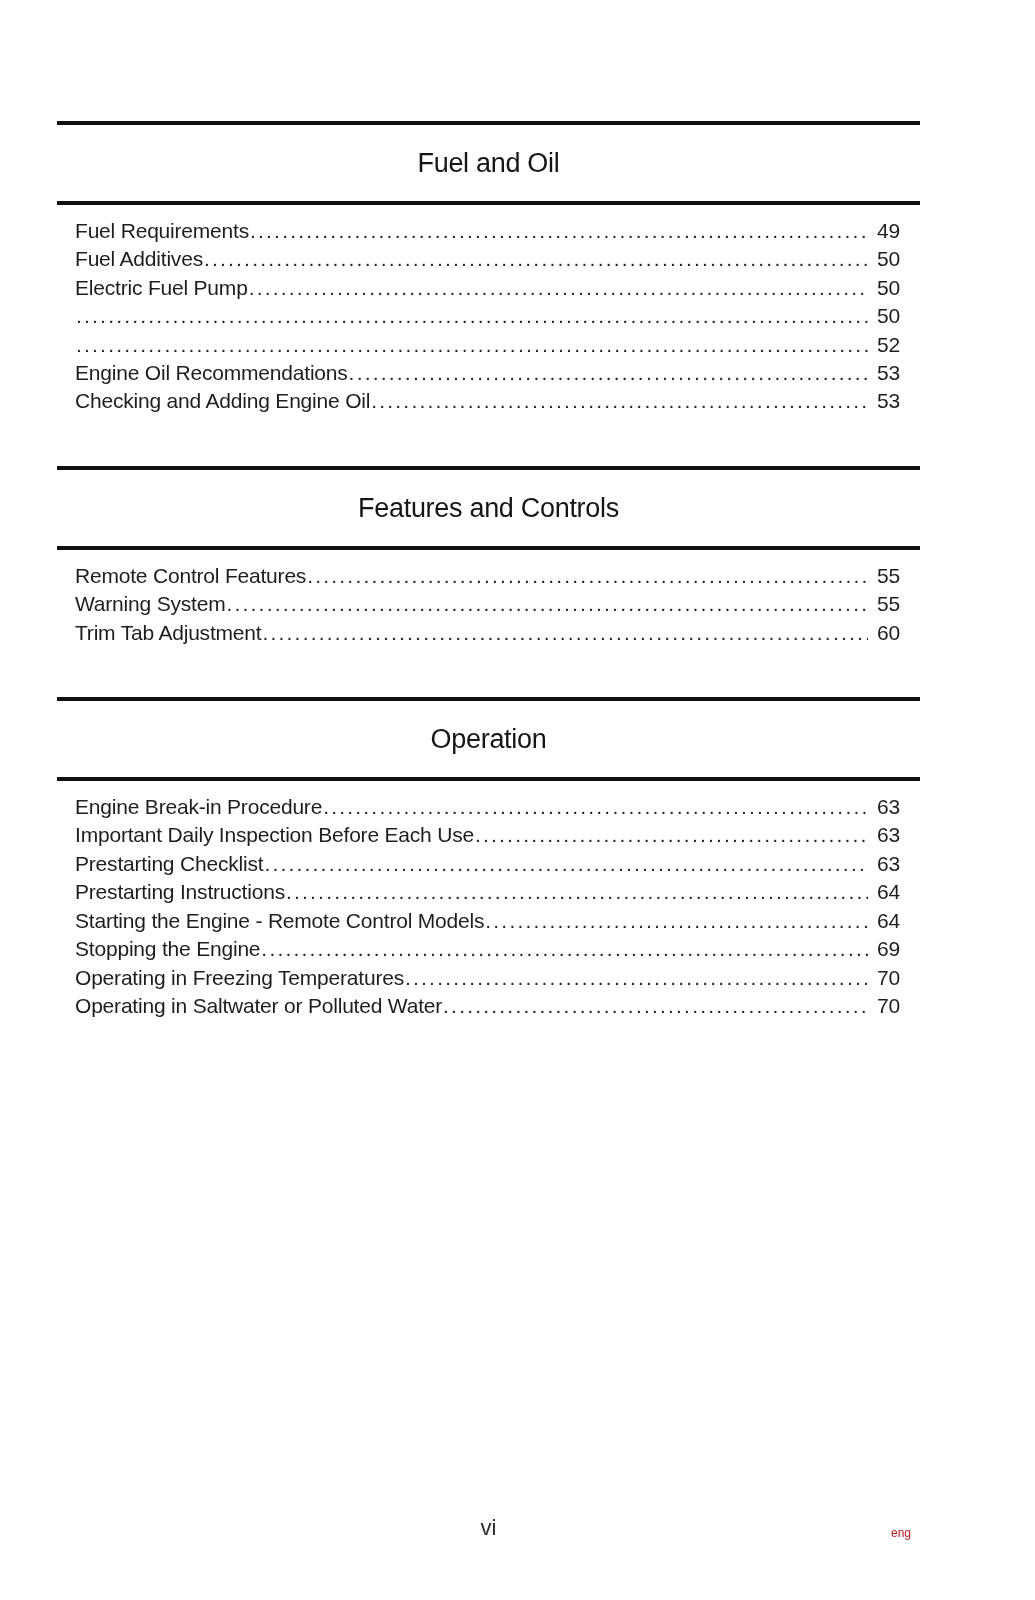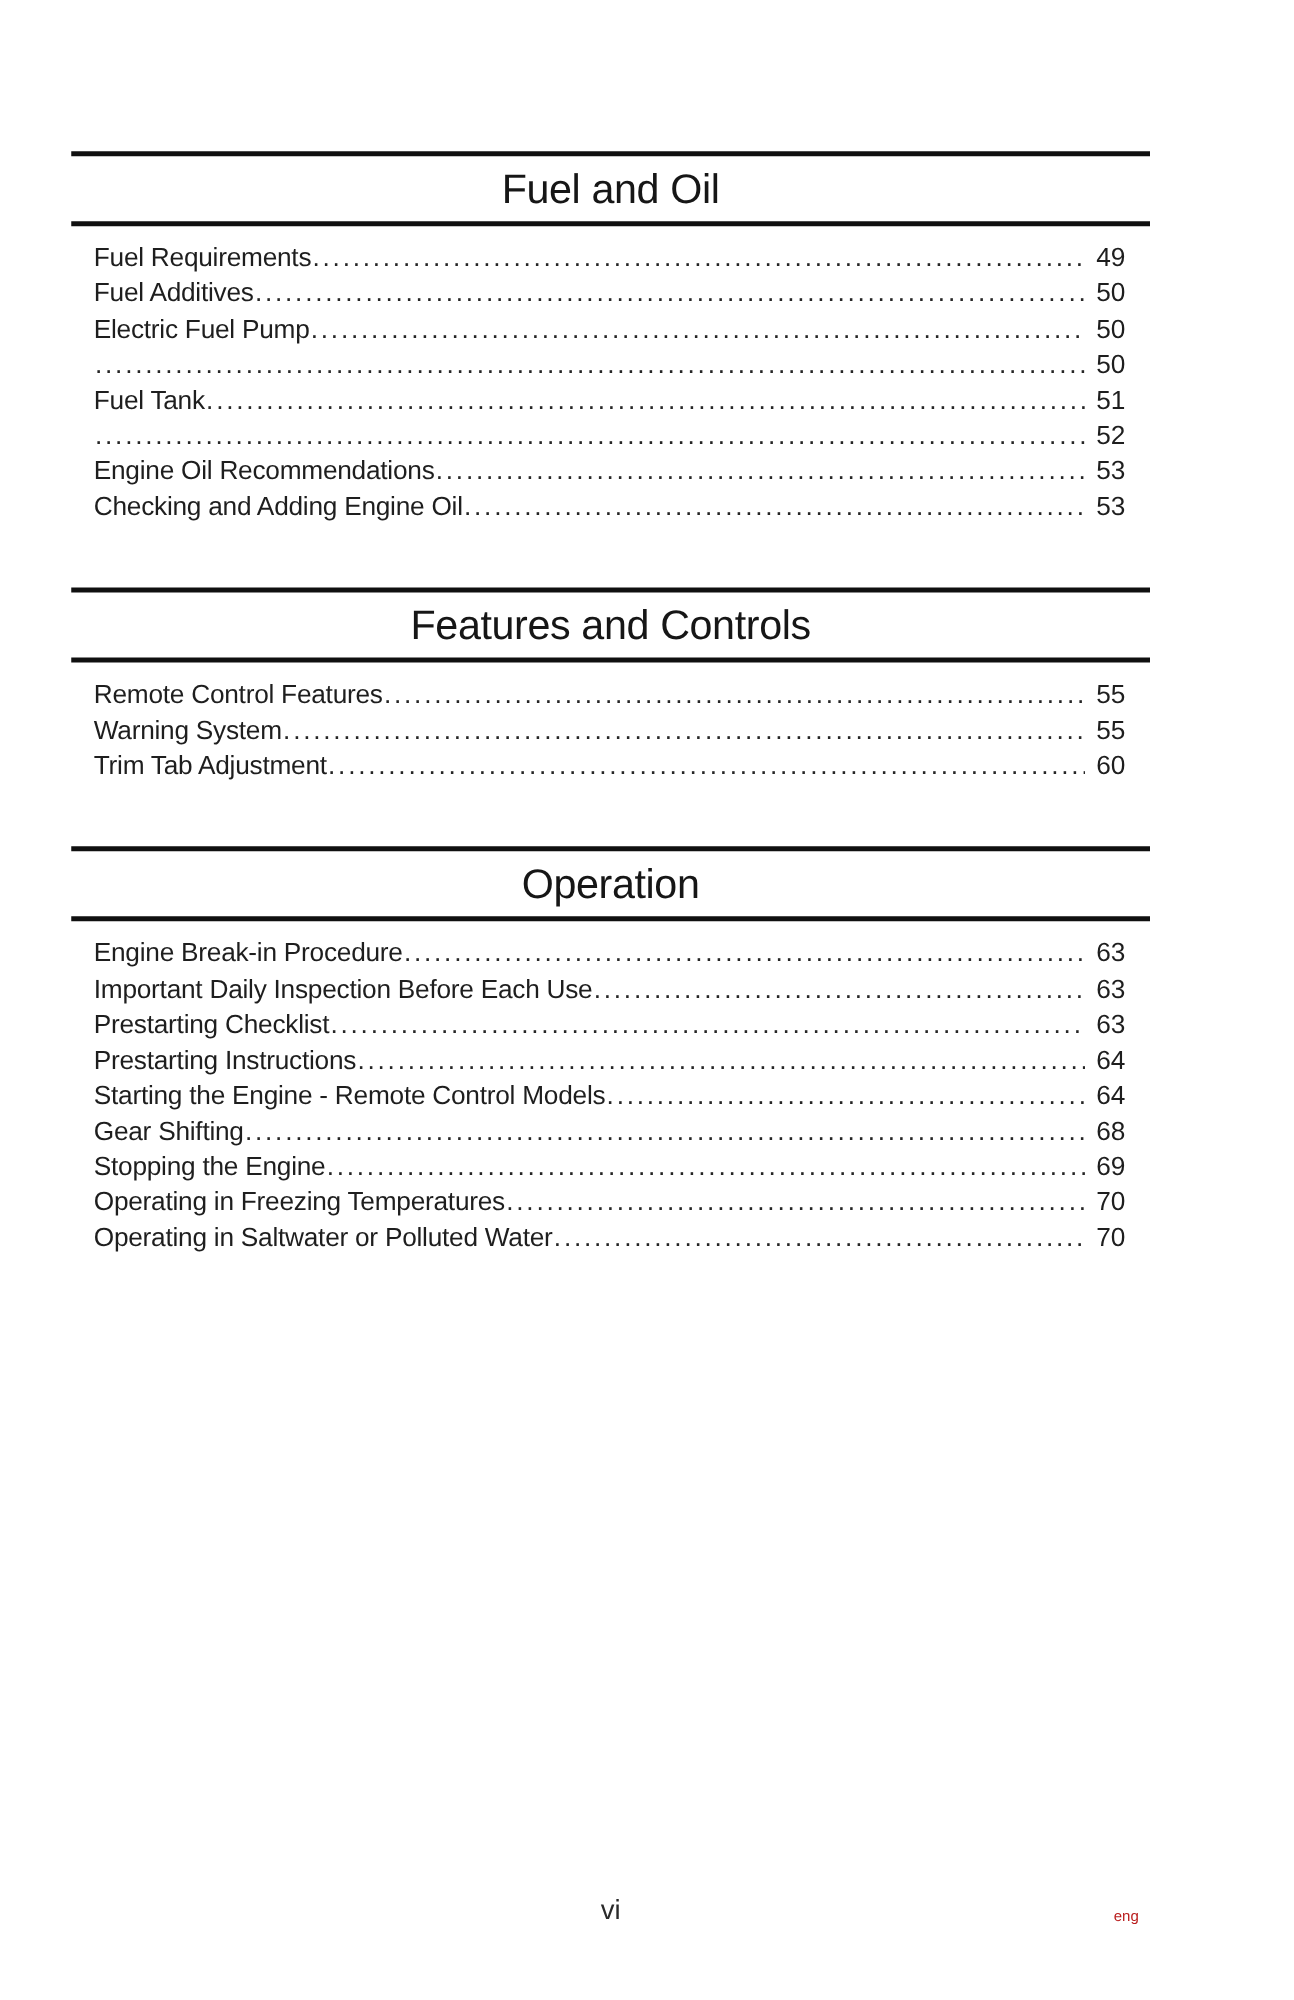--- a/index.html
+++ b/index.html
@@ -23,22 +23,22 @@
     width: 863px;
   }
   .sec { margin-bottom: 50px; }
   .sec-head {
     border-top: 4px solid #101010;
     border-bottom: 4px solid #101010;
     padding: 11px 0;
     text-align: center;
   }
   .sec-title {
-    margin: 0;
-    font-size: 33px;
+    margin: 12px;
+    font-size: 27px;
     line-height: 30px;
     font-weight: normal;
     font-stretch: condensed;
     letter-spacing: -0.3px;
     color: #161616;
   }
   .entries {
     list-style: none;
     margin: 12px 0 0 0;
     padding: 0 20px 0 18px;
@@ -117,25 +117,20 @@
       <span class="label">Electric Fuel Pump</span>
       <span class="dots"></span>
       <span class="num">50</span>
     </li>
 
     <li class="row">
       <span class="dots"></span>
       <span class="num">50</span>
     </li>
 
-    <li class="row">
-      <span class="label">Fuel Tank</span>
-      <span class="dots"></span>
-      <span class="num">51</span>
-    </li>
 
     <li class="row">
       <span class="dots"></span>
       <span class="num">52</span>
     </li>
 
     <li class="row">
       <span class="label">Engine Oil Recommendations</span>
       <span class="dots"></span>
       <span class="num">53</span>
@@ -204,25 +199,20 @@
       <span class="num">64</span>
     </li>
 
     <li class="row">
       <span class="label">Starting the Engine - Remote Control Models</span>
       <span class="dots"></span>
       <span class="num">64</span>
     </li>
 
 
-    <li class="row">
-      <span class="label">Gear Shifting</span>
-      <span class="dots"></span>
-      <span class="num">68</span>
-    </li>
 
     <li class="row">
       <span class="label">Stopping the Engine</span>
       <span class="dots"></span>
       <span class="num">69</span>
     </li>
 
     <li class="row">
       <span class="label">Operating in Freezing Temperatures</span>
       <span class="dots"></span>

